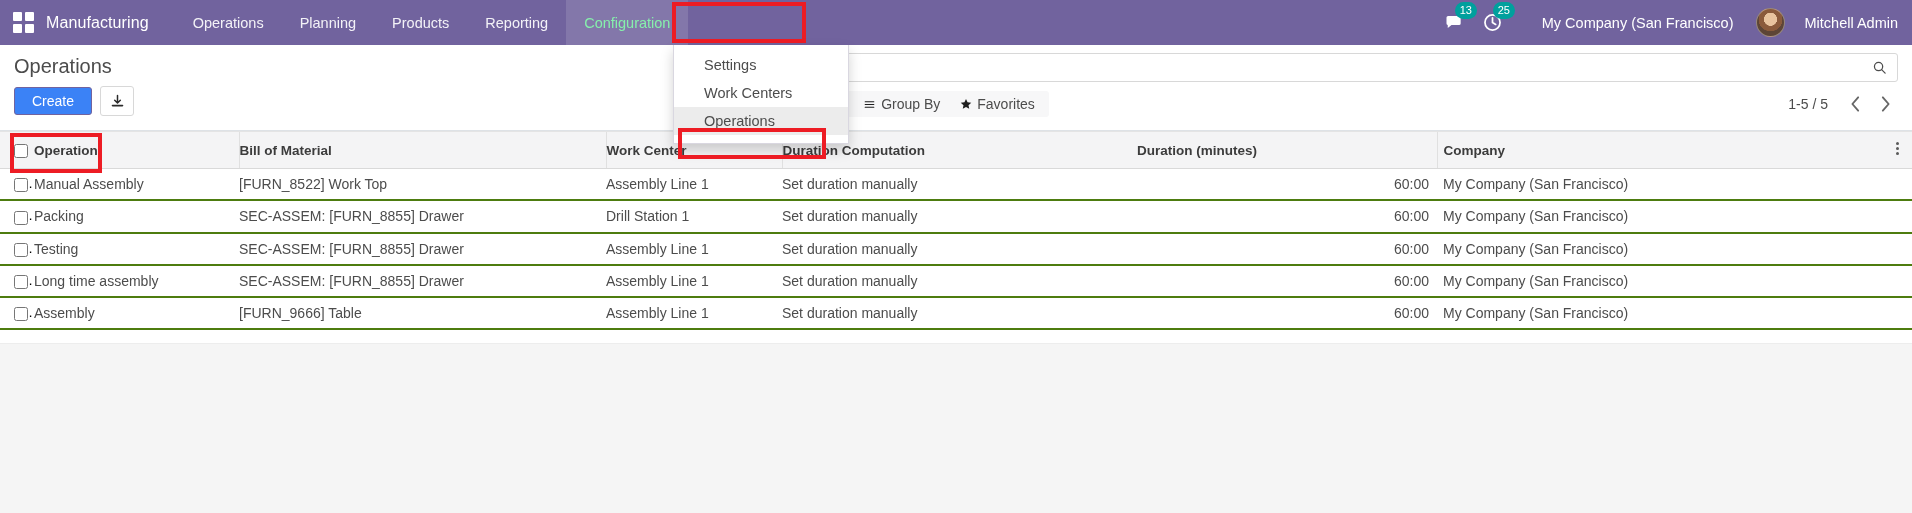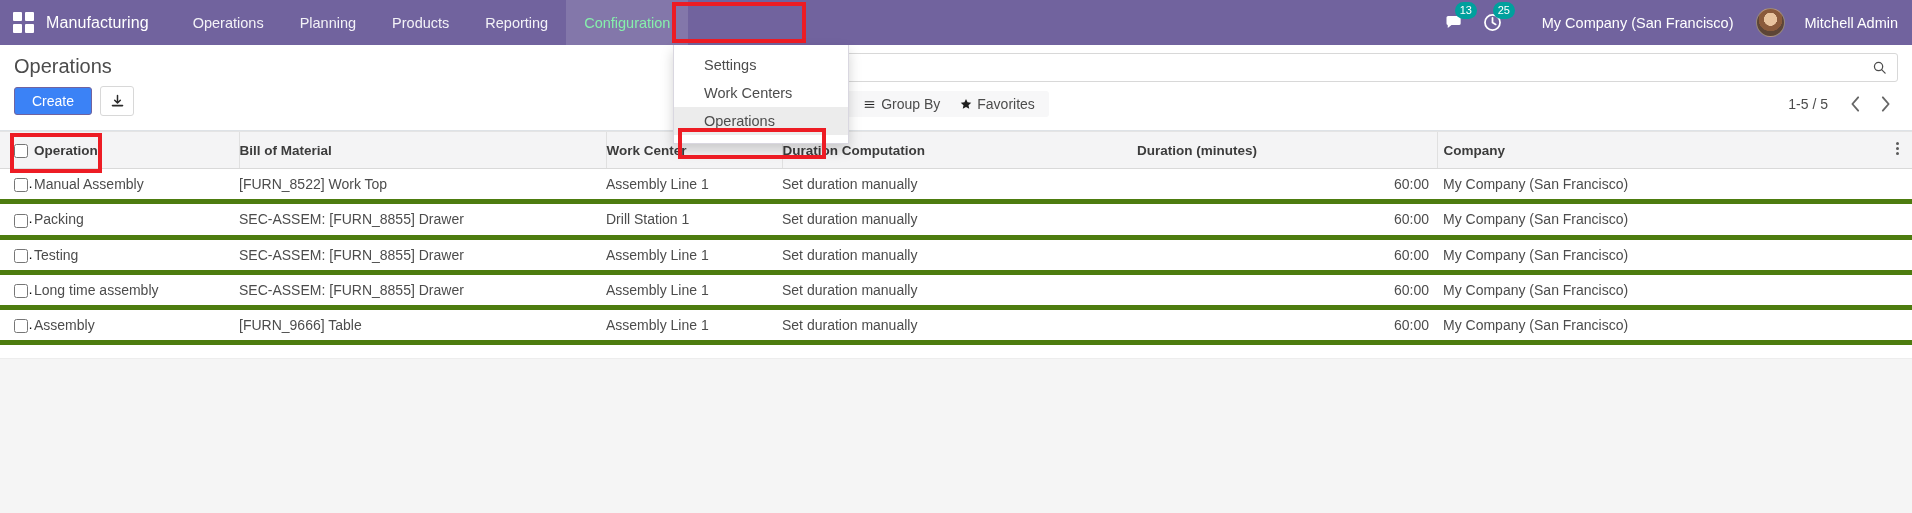--- a/index.html
+++ b/index.html
@@ -271,21 +271,21 @@
     color: #3c3c3c;
     text-align: left;
     padding: 8px 8px 8px 0;
     height: 31px;
     white-space: nowrap;
     cursor: pointer;
     font-size: 13.5px;
   }
   table.olist thead th.sep { border-left: 1px solid #e0e0e0; }
   table.olist tbody td {
-    border-bottom: 5px solid #4d7c0f;
+    border-bottom: 2px solid #4d7c0f;
     padding: 7px 8px 7px 0;
     white-space: nowrap;
     overflow: hidden;
     text-overflow: ellipsis;
     height: 29px;
   }
   .col-check { width: 34px; padding-left: 14px !important; }
   .col-op { width: 205px; }
   .col-bom { width: 367px; }
   .col-wc { width: 176px; }

